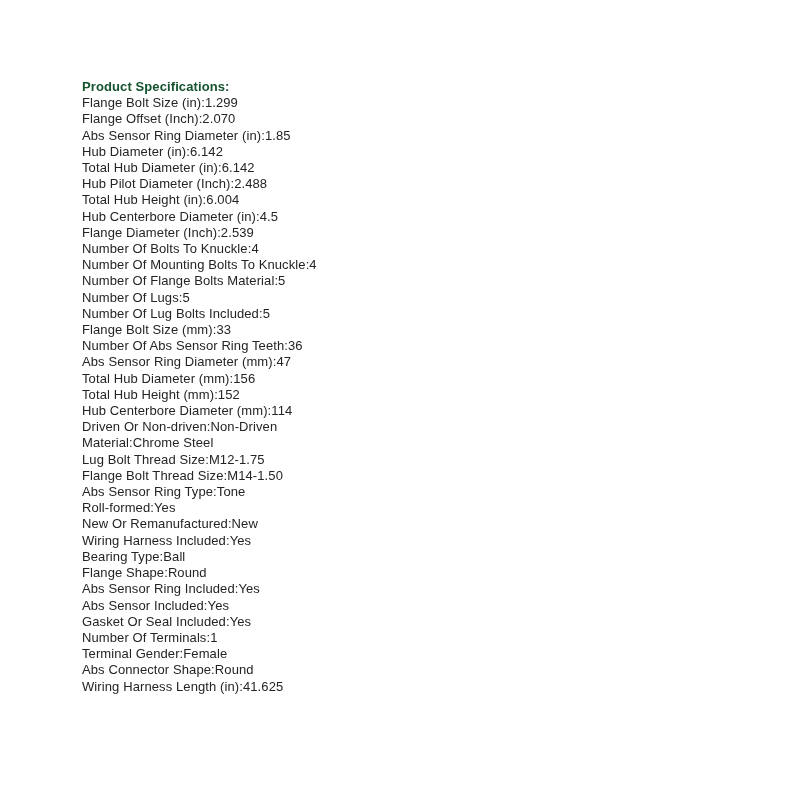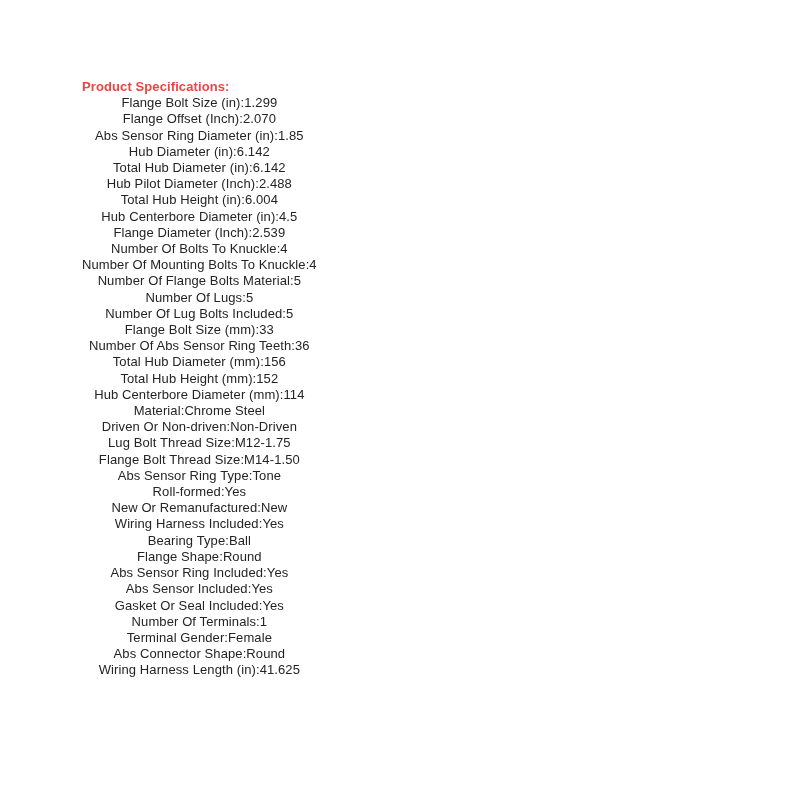--- a/index.html
+++ b/index.html
@@ -22,25 +22,24 @@
     position: absolute;
     left: 82px;
     top: 79px;
     font-size: 13px;
     line-height: 16.2px;
     letter-spacing: 0.1px;
     white-space: nowrap;
   }
   .spec-heading {
     font-weight: bold;
-    color: #ef4444;
+    color: #14532d;
   }
   .spec-row {
     color: #242424;
-    text-align: center;
   }
   .spec-row span {
     display: inline;
   }
 </style>
 </head>
 <body>
 
 <div class="page">
   <div class="spec-block">
@@ -55,25 +54,26 @@
         <div class="spec-row"><span>Total Hub Height (in):</span><span>6.004</span></div>
         <div class="spec-row"><span>Hub Centerbore Diameter (in):</span><span>4.5</span></div>
         <div class="spec-row"><span>Flange Diameter (Inch):</span><span>2.539</span></div>
         <div class="spec-row"><span>Number Of Bolts To Knuckle:</span><span>4</span></div>
         <div class="spec-row"><span>Number Of Mounting Bolts To Knuckle:</span><span>4</span></div>
         <div class="spec-row"><span>Number Of Flange Bolts Material:</span><span>5</span></div>
         <div class="spec-row"><span>Number Of Lugs:</span><span>5</span></div>
         <div class="spec-row"><span>Number Of Lug Bolts Included:</span><span>5</span></div>
         <div class="spec-row"><span>Flange Bolt Size (mm):</span><span>33</span></div>
         <div class="spec-row"><span>Number Of Abs Sensor Ring Teeth:</span><span>36</span></div>
+        <div class="spec-row"><span>Abs Sensor Ring Diameter (mm):</span><span>47</span></div>
         <div class="spec-row"><span>Total Hub Diameter (mm):</span><span>156</span></div>
         <div class="spec-row"><span>Total Hub Height (mm):</span><span>152</span></div>
         <div class="spec-row"><span>Hub Centerbore Diameter (mm):</span><span>114</span></div>
+        <div class="spec-row"><span>Driven Or Non-driven:</span><span>Non-Driven</span></div>
         <div class="spec-row"><span>Material:</span><span>Chrome Steel</span></div>
-        <div class="spec-row"><span>Driven Or Non-driven:</span><span>Non-Driven</span></div>
         <div class="spec-row"><span>Lug Bolt Thread Size:</span><span>M12-1.75</span></div>
         <div class="spec-row"><span>Flange Bolt Thread Size:</span><span>M14-1.50</span></div>
         <div class="spec-row"><span>Abs Sensor Ring Type:</span><span>Tone</span></div>
         <div class="spec-row"><span>Roll-formed:</span><span>Yes</span></div>
         <div class="spec-row"><span>New Or Remanufactured:</span><span>New</span></div>
         <div class="spec-row"><span>Wiring Harness Included:</span><span>Yes</span></div>
         <div class="spec-row"><span>Bearing Type:</span><span>Ball</span></div>
         <div class="spec-row"><span>Flange Shape:</span><span>Round</span></div>
         <div class="spec-row"><span>Abs Sensor Ring Included:</span><span>Yes</span></div>
         <div class="spec-row"><span>Abs Sensor Included:</span><span>Yes</span></div>

